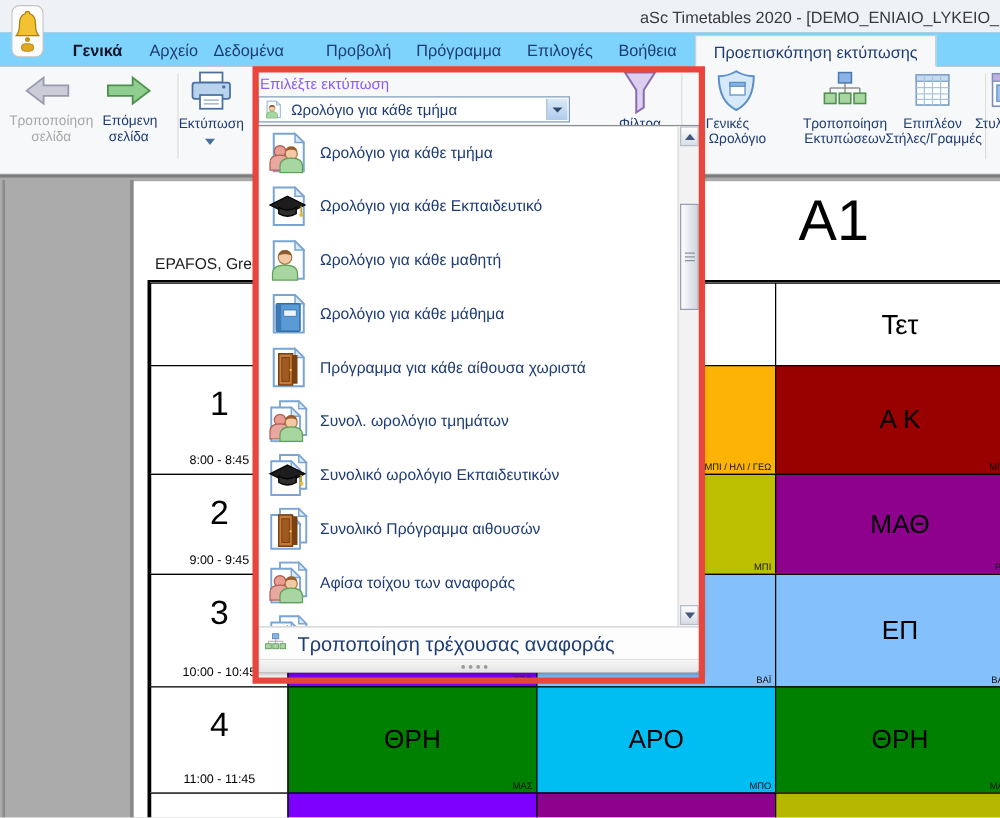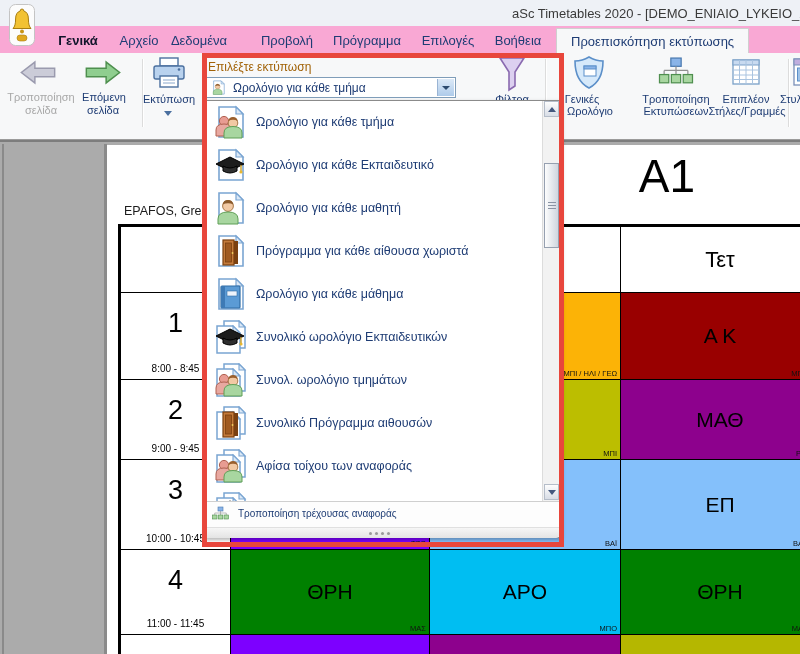--- a/index.html
+++ b/index.html
@@ -4,35 +4,35 @@
 <style>
   html,body{margin:0;padding:0;}
   #app{position:relative;width:800px;height:654px;overflow:hidden;background:#ababab;
        font-family:"Liberation Sans","DejaVu Sans",sans-serif;-webkit-font-smoothing:antialiased;}
   
   #titlebar{position:absolute;left:0;top:0;width:800px;height:26px;background:#eef1f6;}
   #titletext{position:absolute;left:512px;top:6px;width:288px;height:16px;overflow:hidden;
      white-space:nowrap;font-size:13px;color:#3a3a3a;}
   #appicon{position:absolute;left:9px;top:4px;width:26px;height:42px;z-index:6;}
   
-  #tabrow{position:absolute;left:0;top:26px;width:800px;height:27px;background:#f9a8d4;
+  #tabrow{position:absolute;left:0;top:26px;width:800px;height:27px;background:#7dd3fc;
      border-bottom:4px solid #000000;}
   .tab{position:absolute;top:4px;height:22px;line-height:22px;font-size:13px;color:#1e3c74;text-align:center;}
   .tab.first{font-weight:bold;color:#10142a;}
   .tab.active{background:#f7f8f9;border:1px solid #cfcfcf;border-bottom:none;top:2px;height:27px;line-height:25px;padding:0 14px;}
   
   #toolbar{position:absolute;left:0;top:53px;width:800px;height:86px;background:#f7f8f9;
      border-bottom:2px solid #9b9b9b;}
   .tb-label{position:absolute;font-size:11px;color:#1e3c74;text-align:center;white-space:nowrap;}
   .tb-label.disabled{color:#a8a8a8;}
   .vsep{position:absolute;top:6px;height:68px;width:1px;background:#dcdcdc;border-right:1px solid #fff;}
   .caret-down{position:absolute;width:0;height:0;border-left:4px solid transparent;
      border-right:4px solid transparent;border-top:5px solid #4a6f9f;}
   
-  #combo-label{position:absolute;left:208px;top:7px;font-size:12px;color:#a16207;}
+  #combo-label{position:absolute;left:208px;top:7px;font-size:12px;color:#8b5cf6;}
   #combo{position:absolute;left:206px;top:24px;width:250px;height:21px;background:#fff;
      border:1px solid #7f9db9;box-sizing:border-box;z-index:41;}
   #combo-text{position:absolute;left:26px;top:3px;font-size:12px;color:#1e3c74;white-space:nowrap;}
   #combo-icon{position:absolute;left:4px;top:2px;}
   #combo-btn{position:absolute;right:1px;top:1px;width:16px;height:17px;
      background:linear-gradient(#dce9f7,#aecbea);border-left:1px solid #9ab4d4;}
   #combo-btn .chev{position:absolute;left:4px;top:7px;width:0;height:0;
      border-left:4px solid transparent;border-right:4px solid transparent;border-top:4px solid #2c4a6e;}
   
   #dropdown{position:absolute;left:203px;top:100px;width:357px;height:438px;background:#fff;
@@ -46,21 +46,21 @@
   .sb-btn{position:absolute;left:1px;width:15px;height:16px;background:linear-gradient(#fdfdfd,#d8dde6);
      border:1px solid #b5bdc9;box-sizing:border-box;}
   .sb-tri{position:absolute;left:3px;width:0;height:0;border-left:4px solid transparent;border-right:4px solid transparent;}
   #sb-thumb{position:absolute;left:1px;top:62px;width:15px;height:85px;
      background:linear-gradient(90deg,#fdfdfd,#cfd6df);border:1px solid #96a0b0;box-sizing:border-box;}
   #sb-grip{position:absolute;left:3px;top:38px;width:8px;height:1px;background:#8a94a4;
      box-shadow:0 3px 0 #8a94a4,0 6px 0 #8a94a4;}
   
   #dd-footer{position:absolute;left:0;top:400px;width:355px;height:26px;background:#fdfdfd;
      border-top:1px solid #cfcfcf;}
-  #dd-footer .lbl{position:absolute;left:34px;top:6px;font-size:10px;color:#1e3c74;}
+  #dd-footer .lbl{position:absolute;left:34px;top:6px;font-size:16px;color:#1e3c74;}
   #dd-footer .ic{position:absolute;left:8px;top:4px;}
   #dd-grip{position:absolute;left:0;top:426px;width:355px;height:10px;background:linear-gradient(#f6f6f6,#e4e4e4);
      border-top:1px solid #e0e0e0;border-radius:0 0 3px 3px;}
   #dd-grip .dots{position:absolute;left:165px;top:4px;width:3px;height:3px;background:#9a9a9a;border-radius:50%;
      box-shadow:6px 0 0 #9a9a9a,12px 0 0 #9a9a9a,18px 0 0 #9a9a9a;}
   
   #redrect{position:absolute;left:202px;top:53px;width:362px;height:494px;border:5px solid #e8463c;
      box-sizing:border-box;z-index:60;pointer-events:none;}
   
   #preview{position:absolute;left:0;top:140px;width:800px;height:514px;background:#ababab;border-top:2px solid #7d7d7d;}
@@ -395,47 +395,47 @@
           <svg width="34" height="34" viewBox="0 0 34 34">
               <use href="#sy-page"></use>
               <use href="#sy-person"></use>
             </svg></span>
         <span class="lbl">Ωρολόγιο για κάθε μαθητή</span>
       </div>
       <div class="dd-item">
         <span class="ic">
           <svg width="34" height="34" viewBox="0 0 34 34">
               <use href="#sy-page"></use>
+              <use href="#sy-book"></use>
+            </svg></span>
+        <span class="lbl">Ωρολόγιο για κάθε μάθημα</span>
+      </div>
+      <div class="dd-item">
+        <span class="ic">
+          <svg width="34" height="34" viewBox="0 0 34 34">
+              <use href="#sy-page"></use>
               <use href="#sy-door"></use>
             </svg></span>
         <span class="lbl">Πρόγραμμα για κάθε αίθουσα χωριστά</span>
       </div>
       <div class="dd-item">
         <span class="ic">
           <svg width="34" height="34" viewBox="0 0 34 34">
-              <use href="#sy-page"></use>
-              <use href="#sy-book"></use>
-            </svg></span>
-        <span class="lbl">Ωρολόγιο για κάθε μάθημα</span>
+              <use href="#sy-page2"></use>
+              <use href="#sy-people"></use>
+            </svg></span>
+        <span class="lbl">Συνολ. ωρολόγιο τμημάτων</span>
       </div>
       <div class="dd-item">
         <span class="ic">
           <svg width="34" height="34" viewBox="0 0 34 34">
               <use href="#sy-page2"></use>
               <use href="#sy-cap"></use>
             </svg></span>
         <span class="lbl">Συνολικό ωρολόγιο Εκπαιδευτικών</span>
-      </div>
-      <div class="dd-item">
-        <span class="ic">
-          <svg width="34" height="34" viewBox="0 0 34 34">
-              <use href="#sy-page2"></use>
-              <use href="#sy-people"></use>
-            </svg></span>
-        <span class="lbl">Συνολ. ωρολόγιο τμημάτων</span>
       </div>
       <div class="dd-item">
         <span class="ic">
           <svg width="34" height="34" viewBox="0 0 34 34">
               <use href="#sy-page2"></use>
               <use href="#sy-door"></use>
             </svg></span>
         <span class="lbl">Συνολικό Πρόγραμμα αιθουσών</span>
       </div>
       <div class="dd-item">

